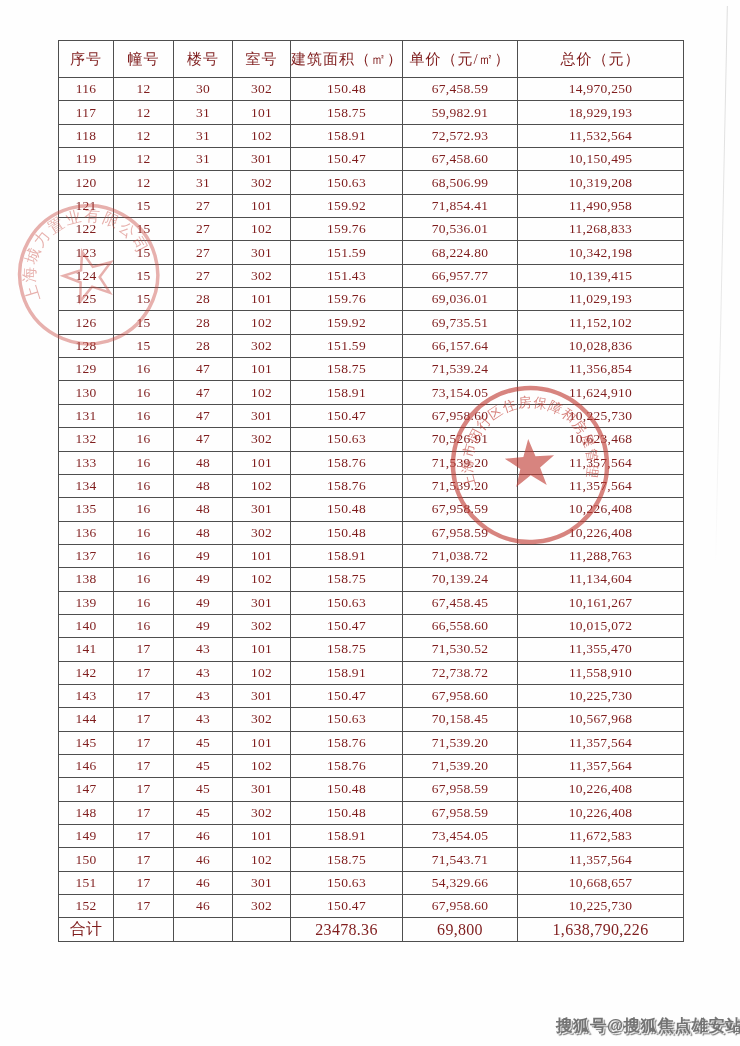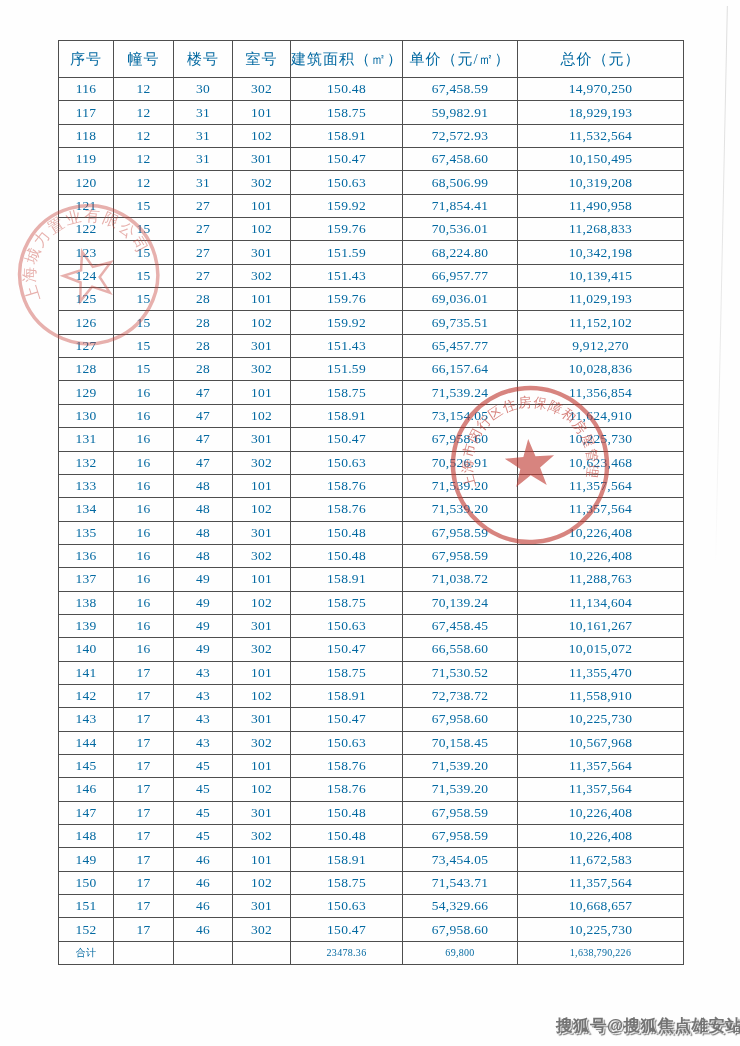--- a/index.html
+++ b/index.html
@@ -11,32 +11,32 @@
   .page{position:absolute;inset:0;background:#fefefe;}
   
   .scan-edge{
     position:absolute;left:721px;top:6px;width:1px;height:560px;
     background:linear-gradient(#cfcfcf,#e3e3e3 70%,transparent);
     transform:rotate(1.2deg);opacity:.7;
   }
   table.price-table{
     position:absolute;left:58px;top:40px;width:625px;
     border-collapse:collapse;table-layout:fixed;
-    color:#0369a1;
+    color:#7f1d1d;
     border-radius:9px;
   }
   .price-table td,.price-table th{
     border:1px solid #4e4e4e;
     text-align:center;vertical-align:middle;
     padding:0;overflow:hidden;white-space:nowrap;
     font-weight:normal;
   }
   .price-table thead th{height:36px;font-size:15px;letter-spacing:1px;}
   .price-table tbody td{height:22.35px;font-size:13.5px;letter-spacing:.3px;}
-  .price-table tr.total-row td{font-size:10px;}
+  .price-table tr.total-row td{font-size:16px;}
   
   .stamp{position:absolute;pointer-events:none;}
   .stamp-left{left:2px;top:200px;opacity:.42;transform:rotate(-16deg);}
   .stamp-right{left:445px;top:380px;opacity:.62;transform:rotate(-4deg);}
   .stamp text{font-family:"Liberation Serif","DejaVu Serif",serif;}
   
   .watermark{
     position:absolute;left:556px;top:1015px;width:184px;
     font-family:"Liberation Sans","DejaVu Sans",sans-serif;
     font-size:16.5px;font-weight:bold;letter-spacing:.5px;
@@ -167,29 +167,20 @@
         <tr>
           <td>126</td>
           <td>15</td>
           <td>28</td>
           <td>102</td>
           <td>159.92</td>
           <td>69,735.51</td>
           <td>11,152,102</td>
         </tr>
         <tr>
-          <td>127</td>
-          <td>15</td>
-          <td>28</td>
-          <td>301</td>
-          <td>151.43</td>
-          <td>65,457.77</td>
-          <td>9,912,270</td>
-        </tr>
-        <tr>
           <td>128</td>
           <td>15</td>
           <td>28</td>
           <td>302</td>
           <td>151.59</td>
           <td>66,157.64</td>
           <td>10,028,836</td>
         </tr>
         <tr>
           <td>129</td>

